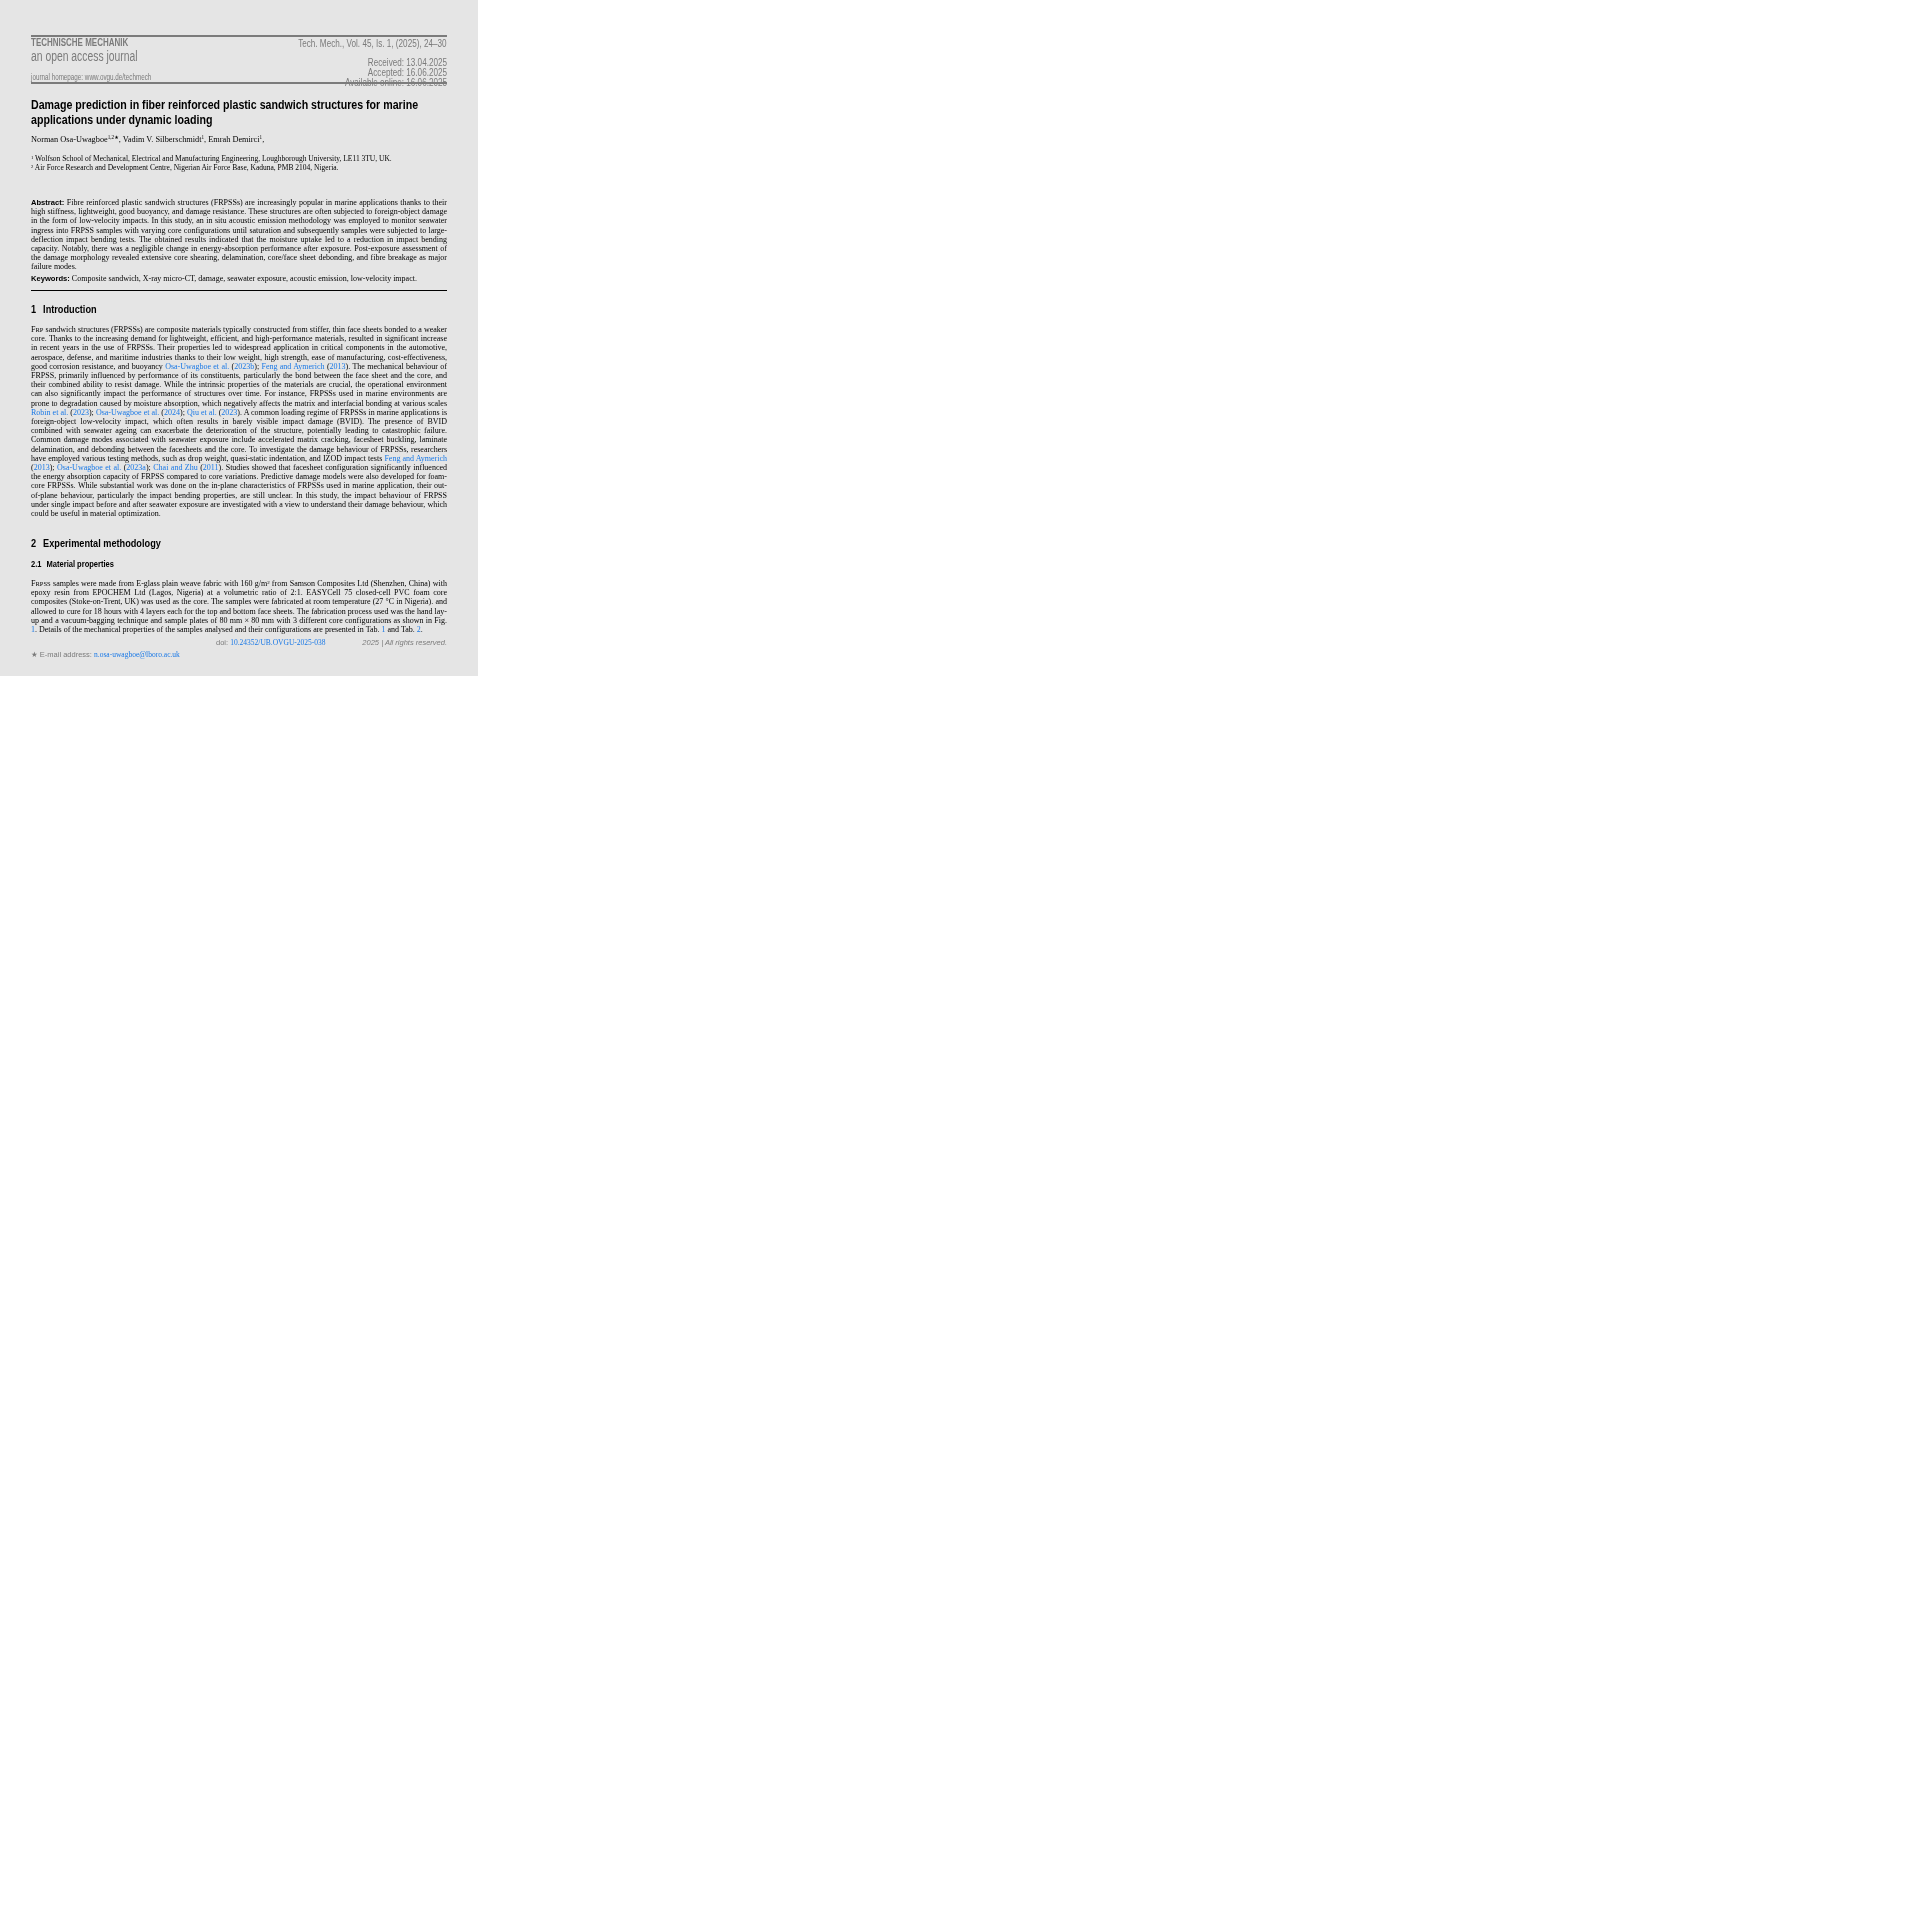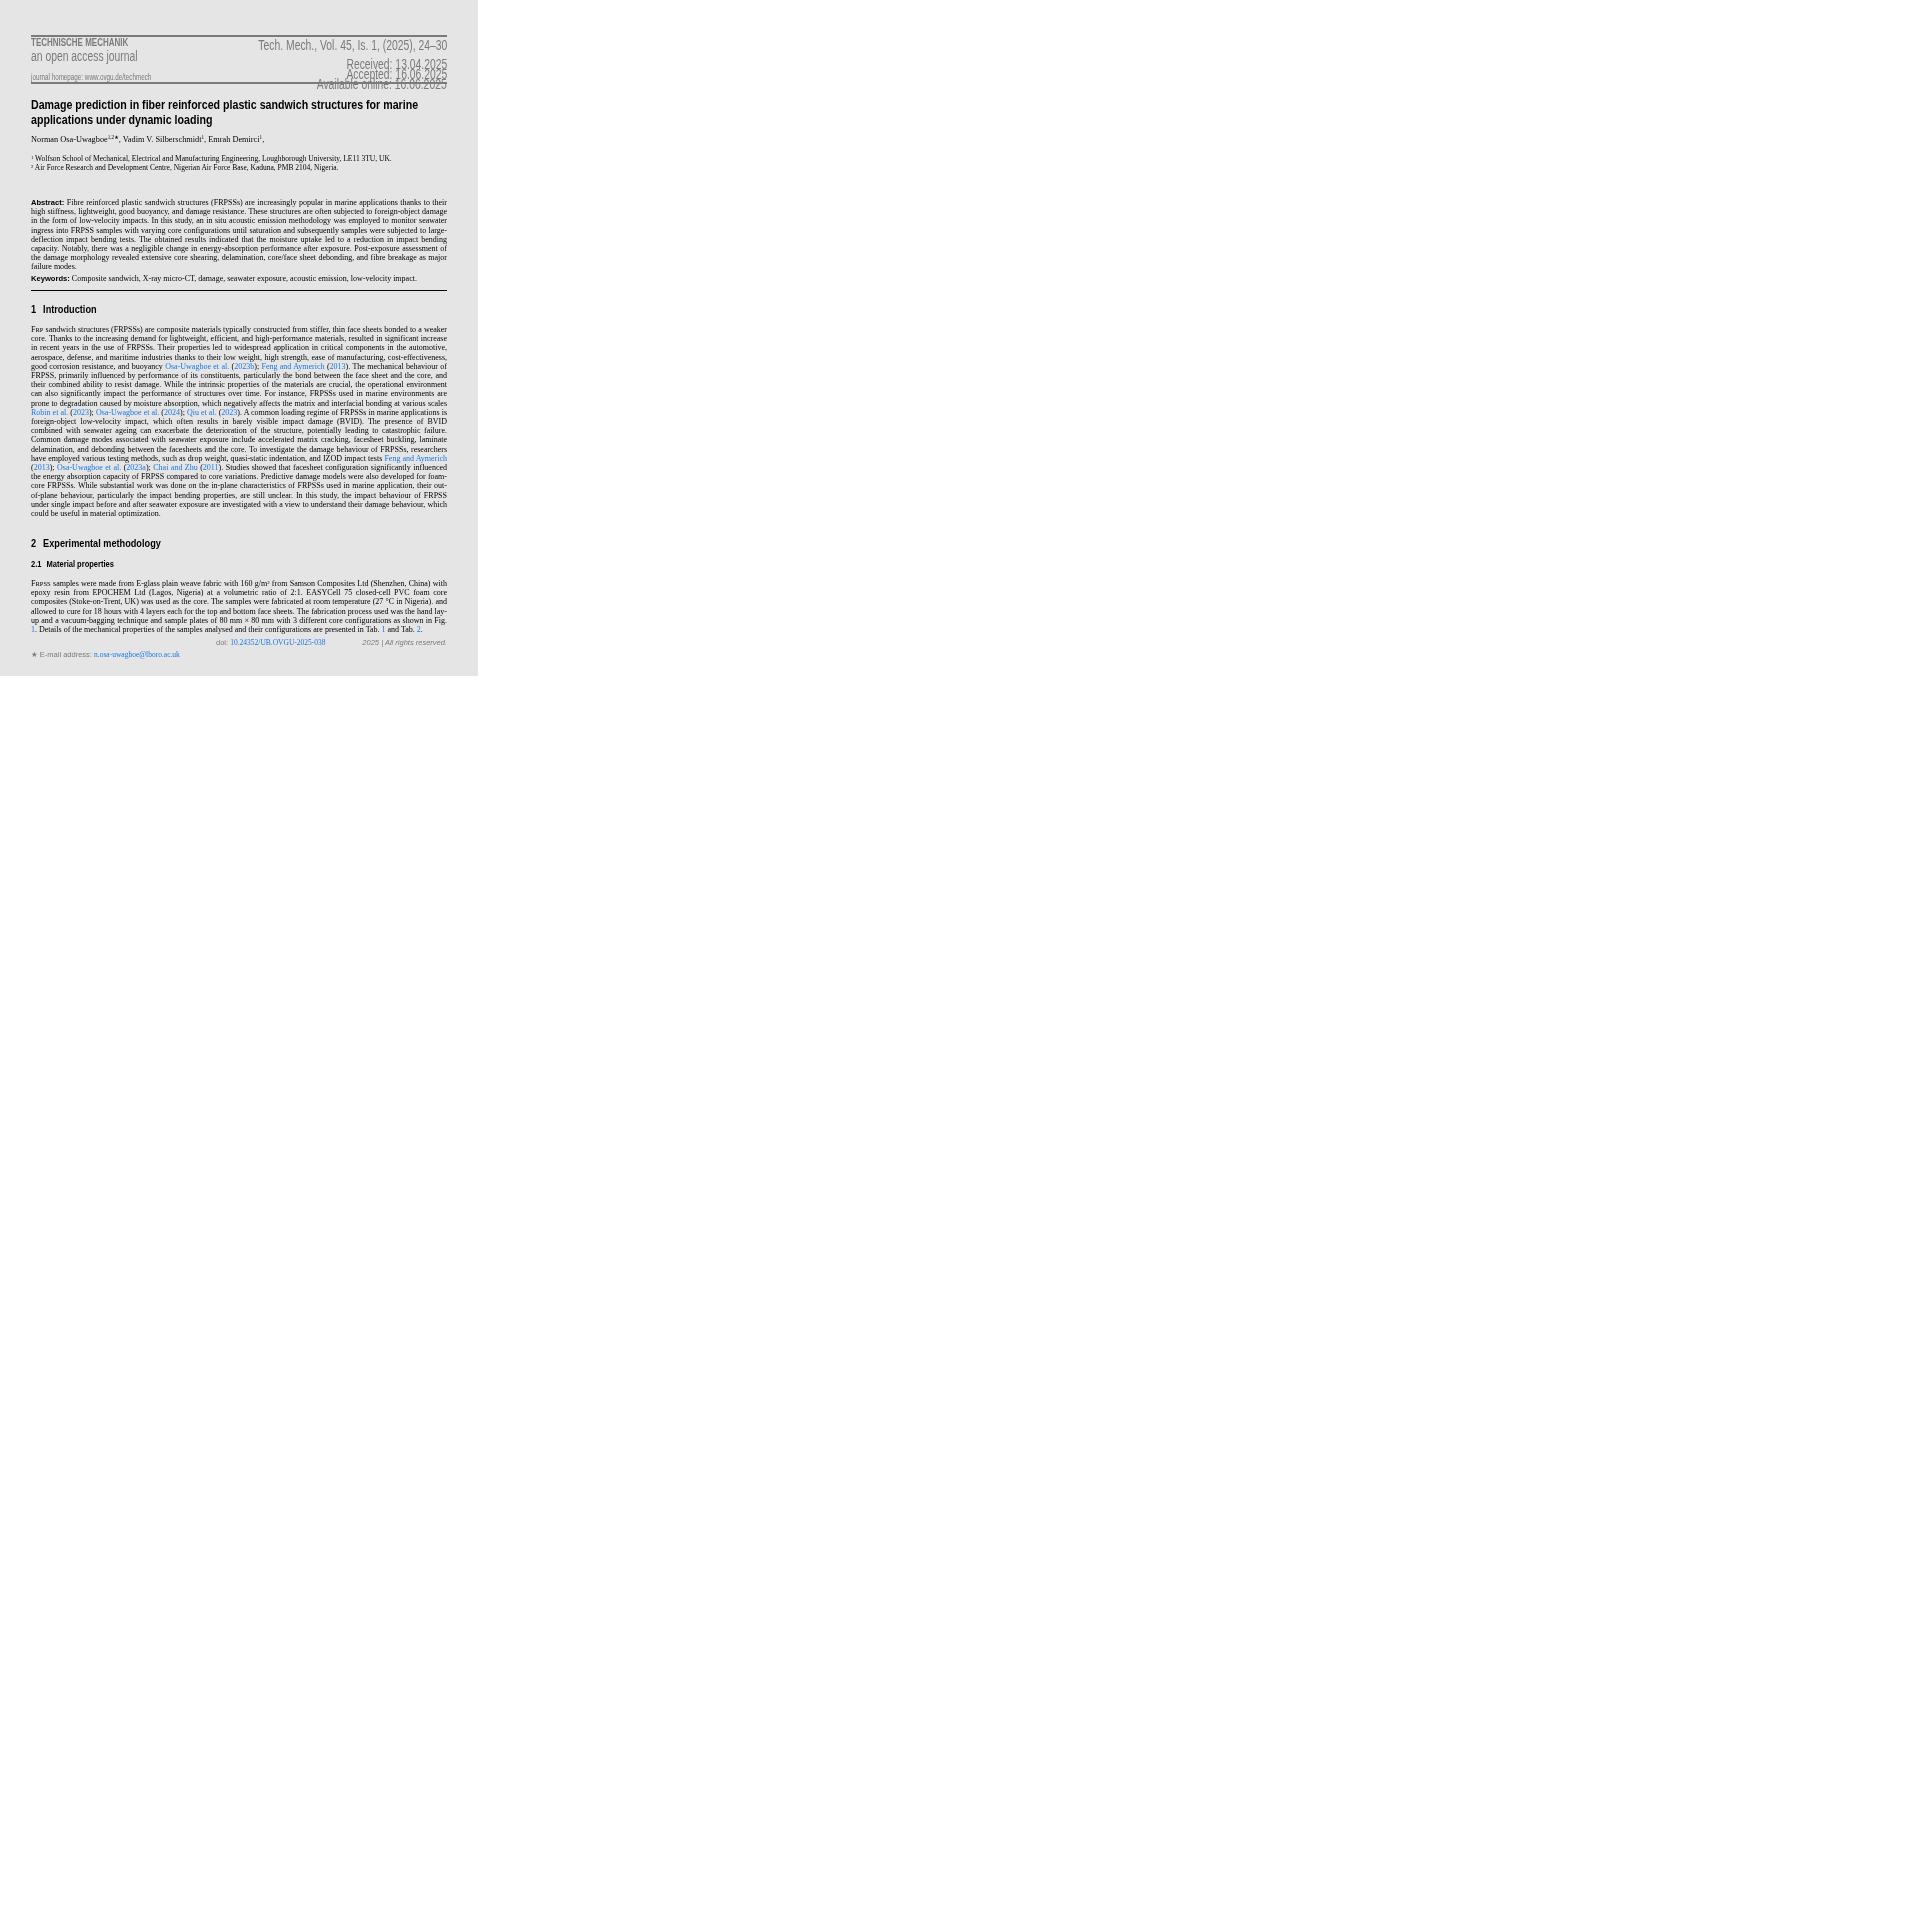--- a/index.html
+++ b/index.html
@@ -12,21 +12,21 @@
 
   .gray{color:var(--header-gray);}
   .sans{font-family:"Liberation Sans",sans-serif;}
   .cond{display:inline-block;transform:scaleX(.74);transform-origin:left top;white-space:nowrap;}
   .cond-r{display:inline-block;transform:scaleX(.74);transform-origin:right top;white-space:nowrap;}
 
   #journal-name{position:absolute;left:31px;top:37px;font-weight:bold;font-size:10.8px;line-height:1;}
   #journal-sub{position:absolute;left:31px;top:49px;font-size:14px;line-height:1;}
   #homepage{position:absolute;left:31px;top:73px;font-size:8.5px;line-height:1;}
 
-  .head-right{position:absolute;right:31px;text-align:right;font-size:14px;line-height:1;}
+  .head-right{position:absolute;right:31px;text-align:right;font-size:11px;line-height:1;}
   #issue-info{top:38px;}
   #received{top:57px;}
   #accepted{top:67px;}
   #available{top:77px;}
 
   #title{position:absolute;left:31px;top:98px;width:508px;
          font-family:"Liberation Sans",sans-serif;font-weight:bold;
          font-size:13px;line-height:14.6px;transform:scaleX(.818);transform-origin:left top;}
 
   #authors{position:absolute;left:31px;top:135px;width:416px;font-size:8.3px;line-height:1.1;}

